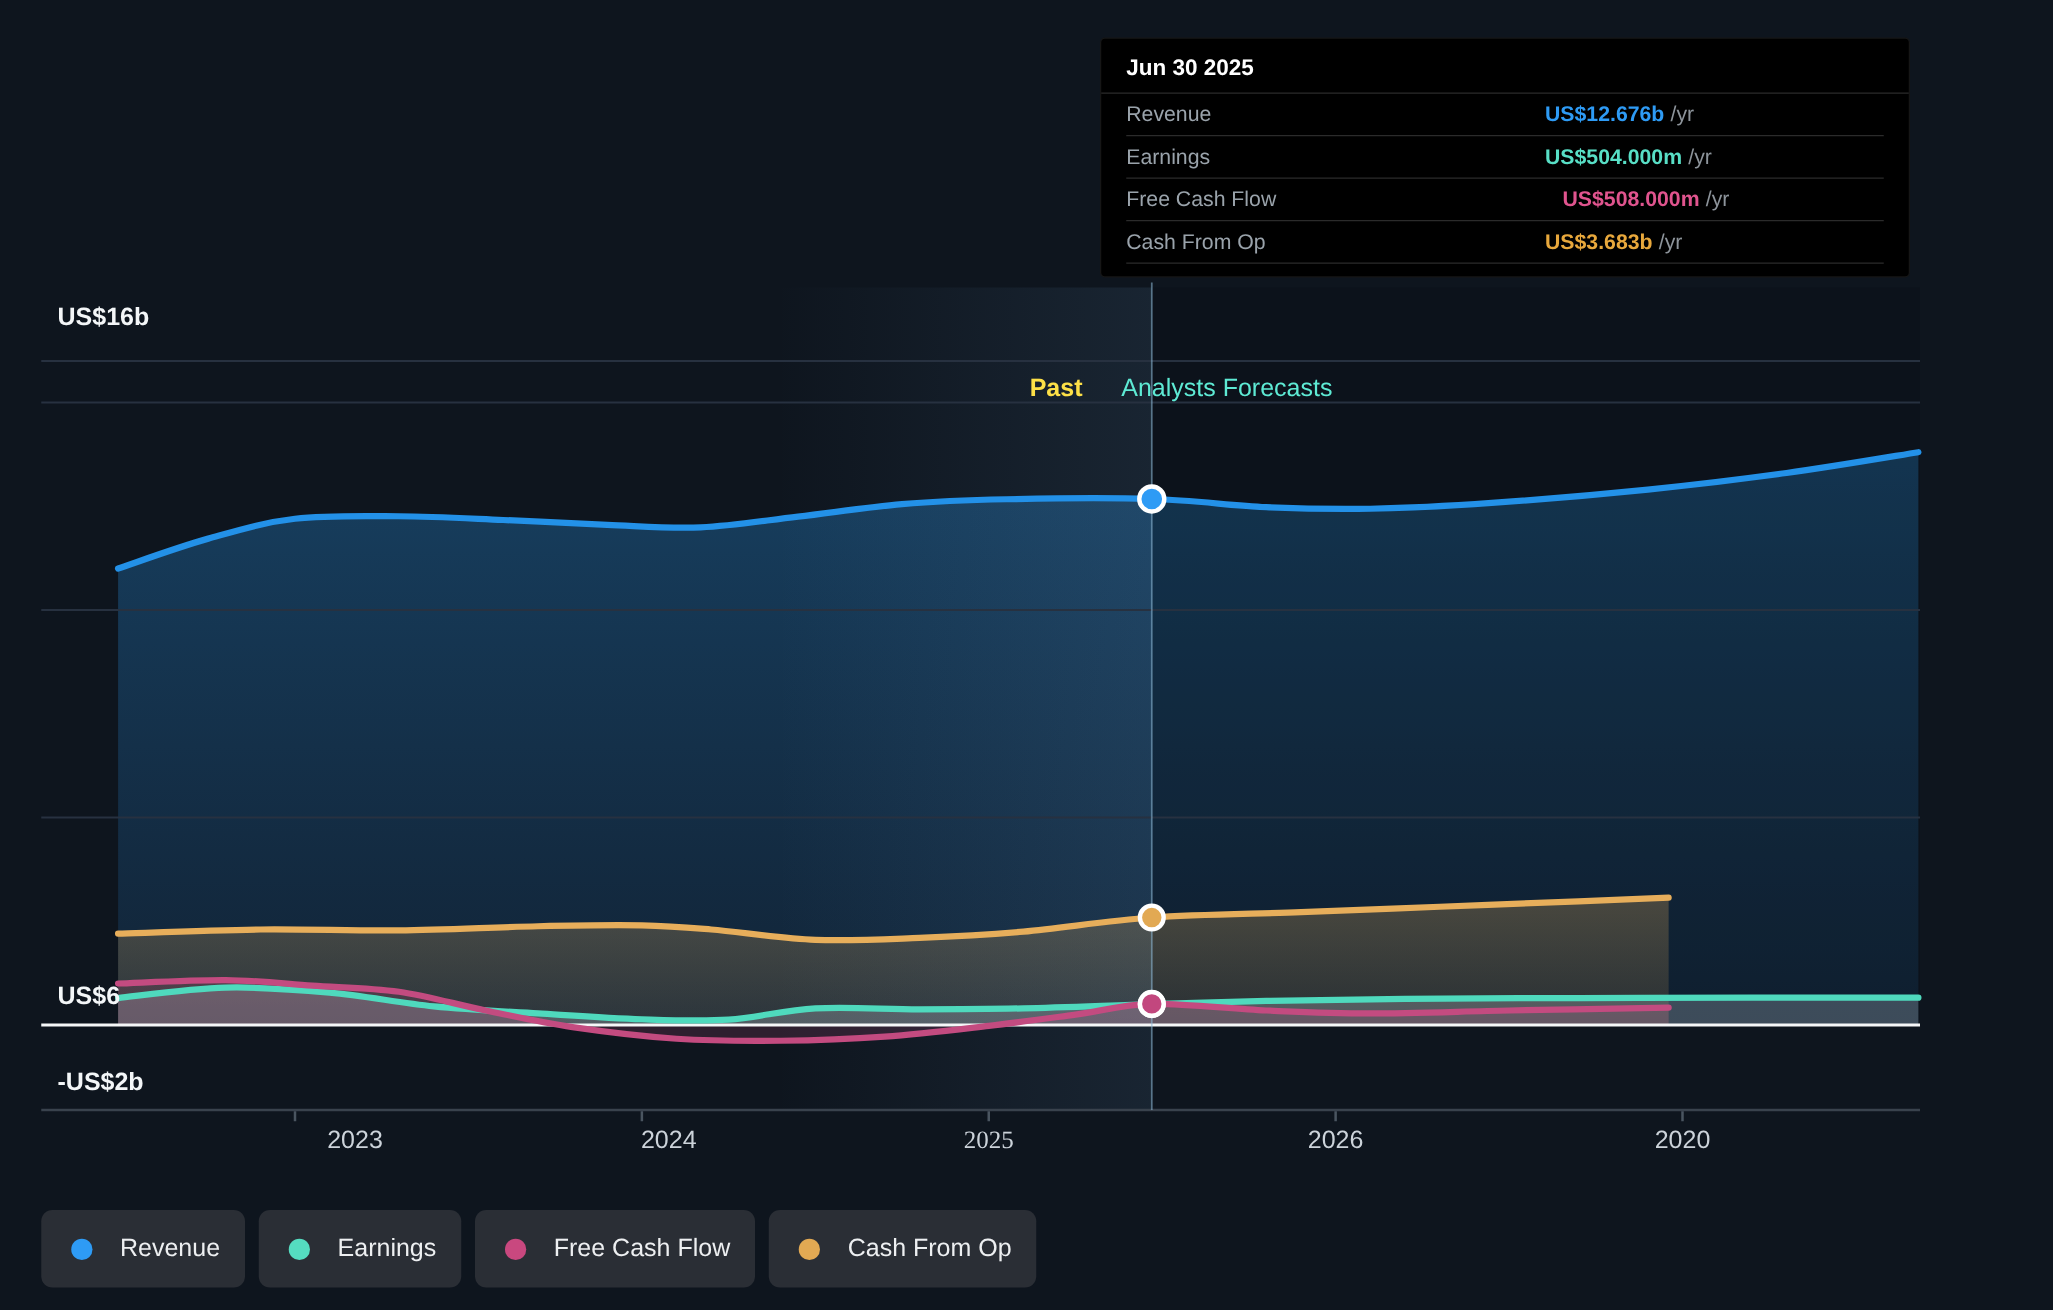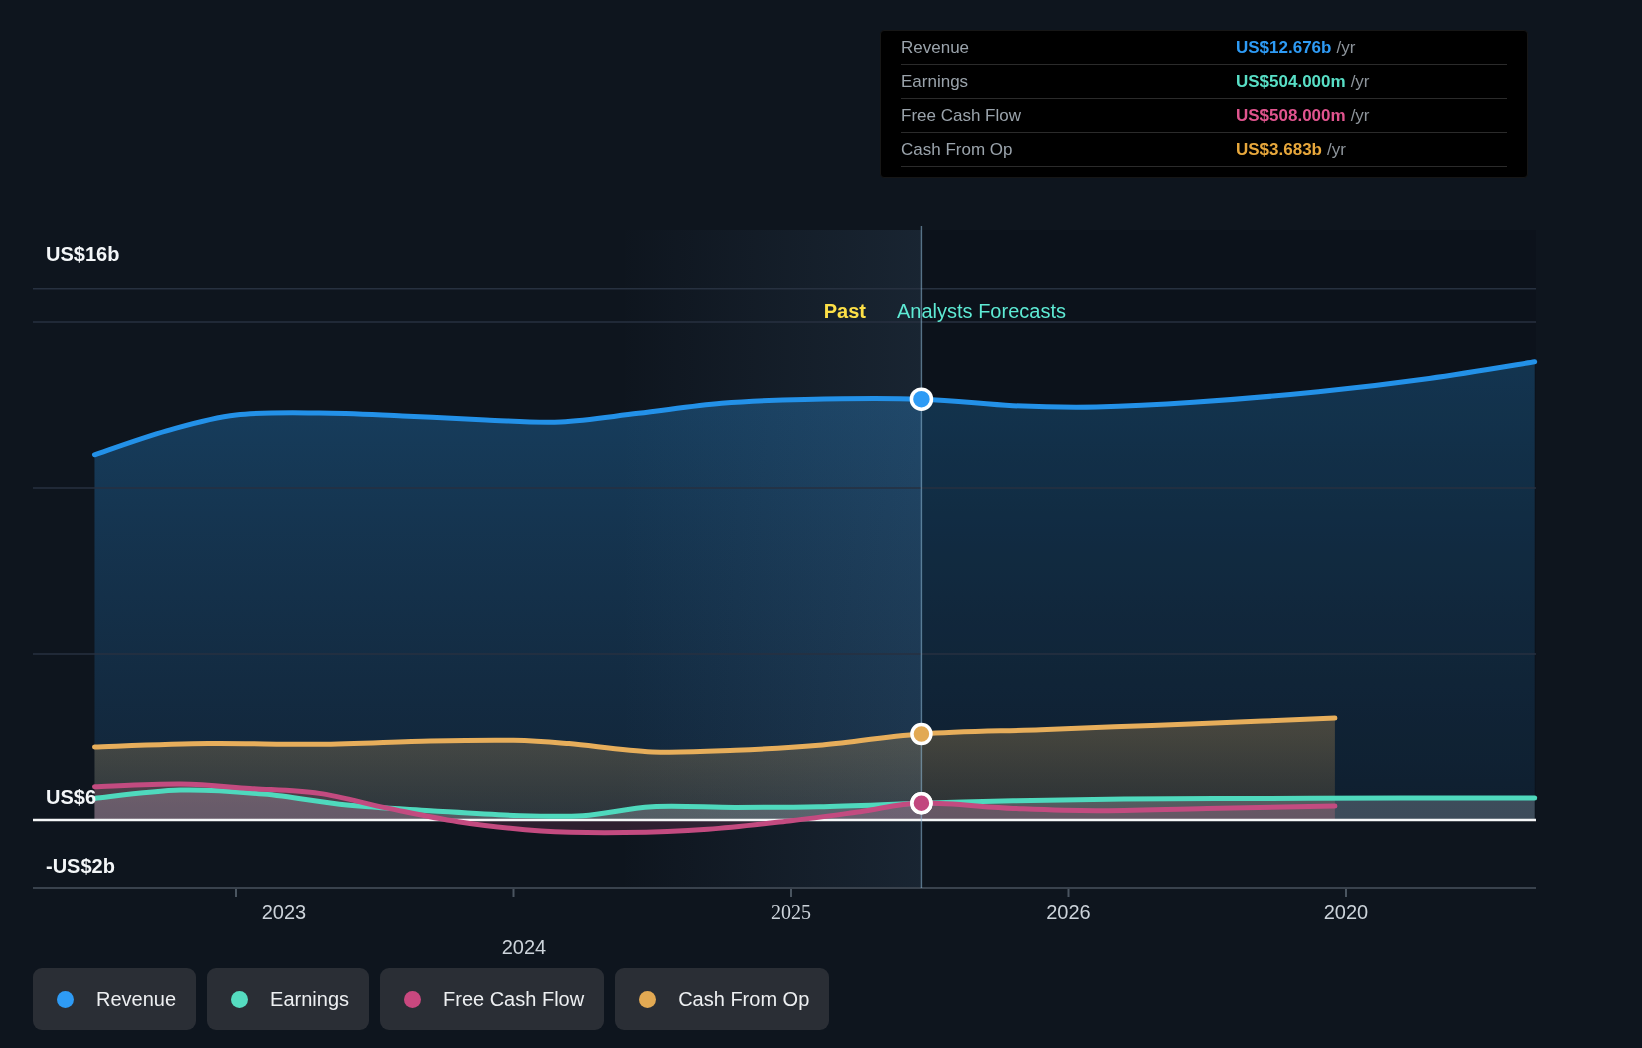--- a/index.html
+++ b/index.html
@@ -93,41 +93,42 @@
 
   <div class="ylab ylab-16b">US$16b</div>
   <div class="ylab ylab-0">US$6</div>
   <div class="ylab ylab-neg2b">-US$2b</div>
 
   <div class="past-label">Past</div>
   <div class="forecast-label">Analysts Forecasts</div>
 
   <div id="x-labels">
       <span class="xlab" style="left: 236px; margin-left: 48px;">2023</span>
-      <span class="xlab" style="left: 524px; margin-top: 35px;">2024</span>
+      <span class="xlab" style="left: 535px;">2024</span>
       <span class="xlab" style="left: 791px; font-family: Liberation Serif, serif;">2025</span>
       <span class="xlab" style="left: 1068.5px;">2026</span>
       <span class="xlab" style="left: 1346px;">2020</span>
     </div>
 
   <div class="tooltip-panel">
+    <div class="tt-title">Jun 30 2025</div>
     <div id="tt-rows">
         <div class="tt-row">
           <span class="tt-label">Revenue</span>
           <span class="tt-value" style="color: rgb(46, 155, 245);">US$12.676b</span>
           <span class="tt-unit">/yr</span>
         </div>
         <div class="tt-row">
           <span class="tt-label">Earnings</span>
           <span class="tt-value" style="color: rgb(88, 223, 198);">US$504.000m</span>
           <span class="tt-unit">/yr</span>
         </div>
         <div class="tt-row">
           <span class="tt-label">Free Cash Flow</span>
-          <span class="tt-value" style="color: rgb(224, 84, 142);">US$508.000m</span>
+          <span class="tt-value" style="color: rgb(224, 84, 142); margin-left: 14px;">US$508.000m</span>
           <span class="tt-unit">/yr</span>
         </div>
         <div class="tt-row">
           <span class="tt-label">Cash From Op</span>
           <span class="tt-value" style="color: rgb(232, 168, 60);">US$3.683b</span>
           <span class="tt-unit">/yr</span>
         </div>
       </div>
   </div>
 

